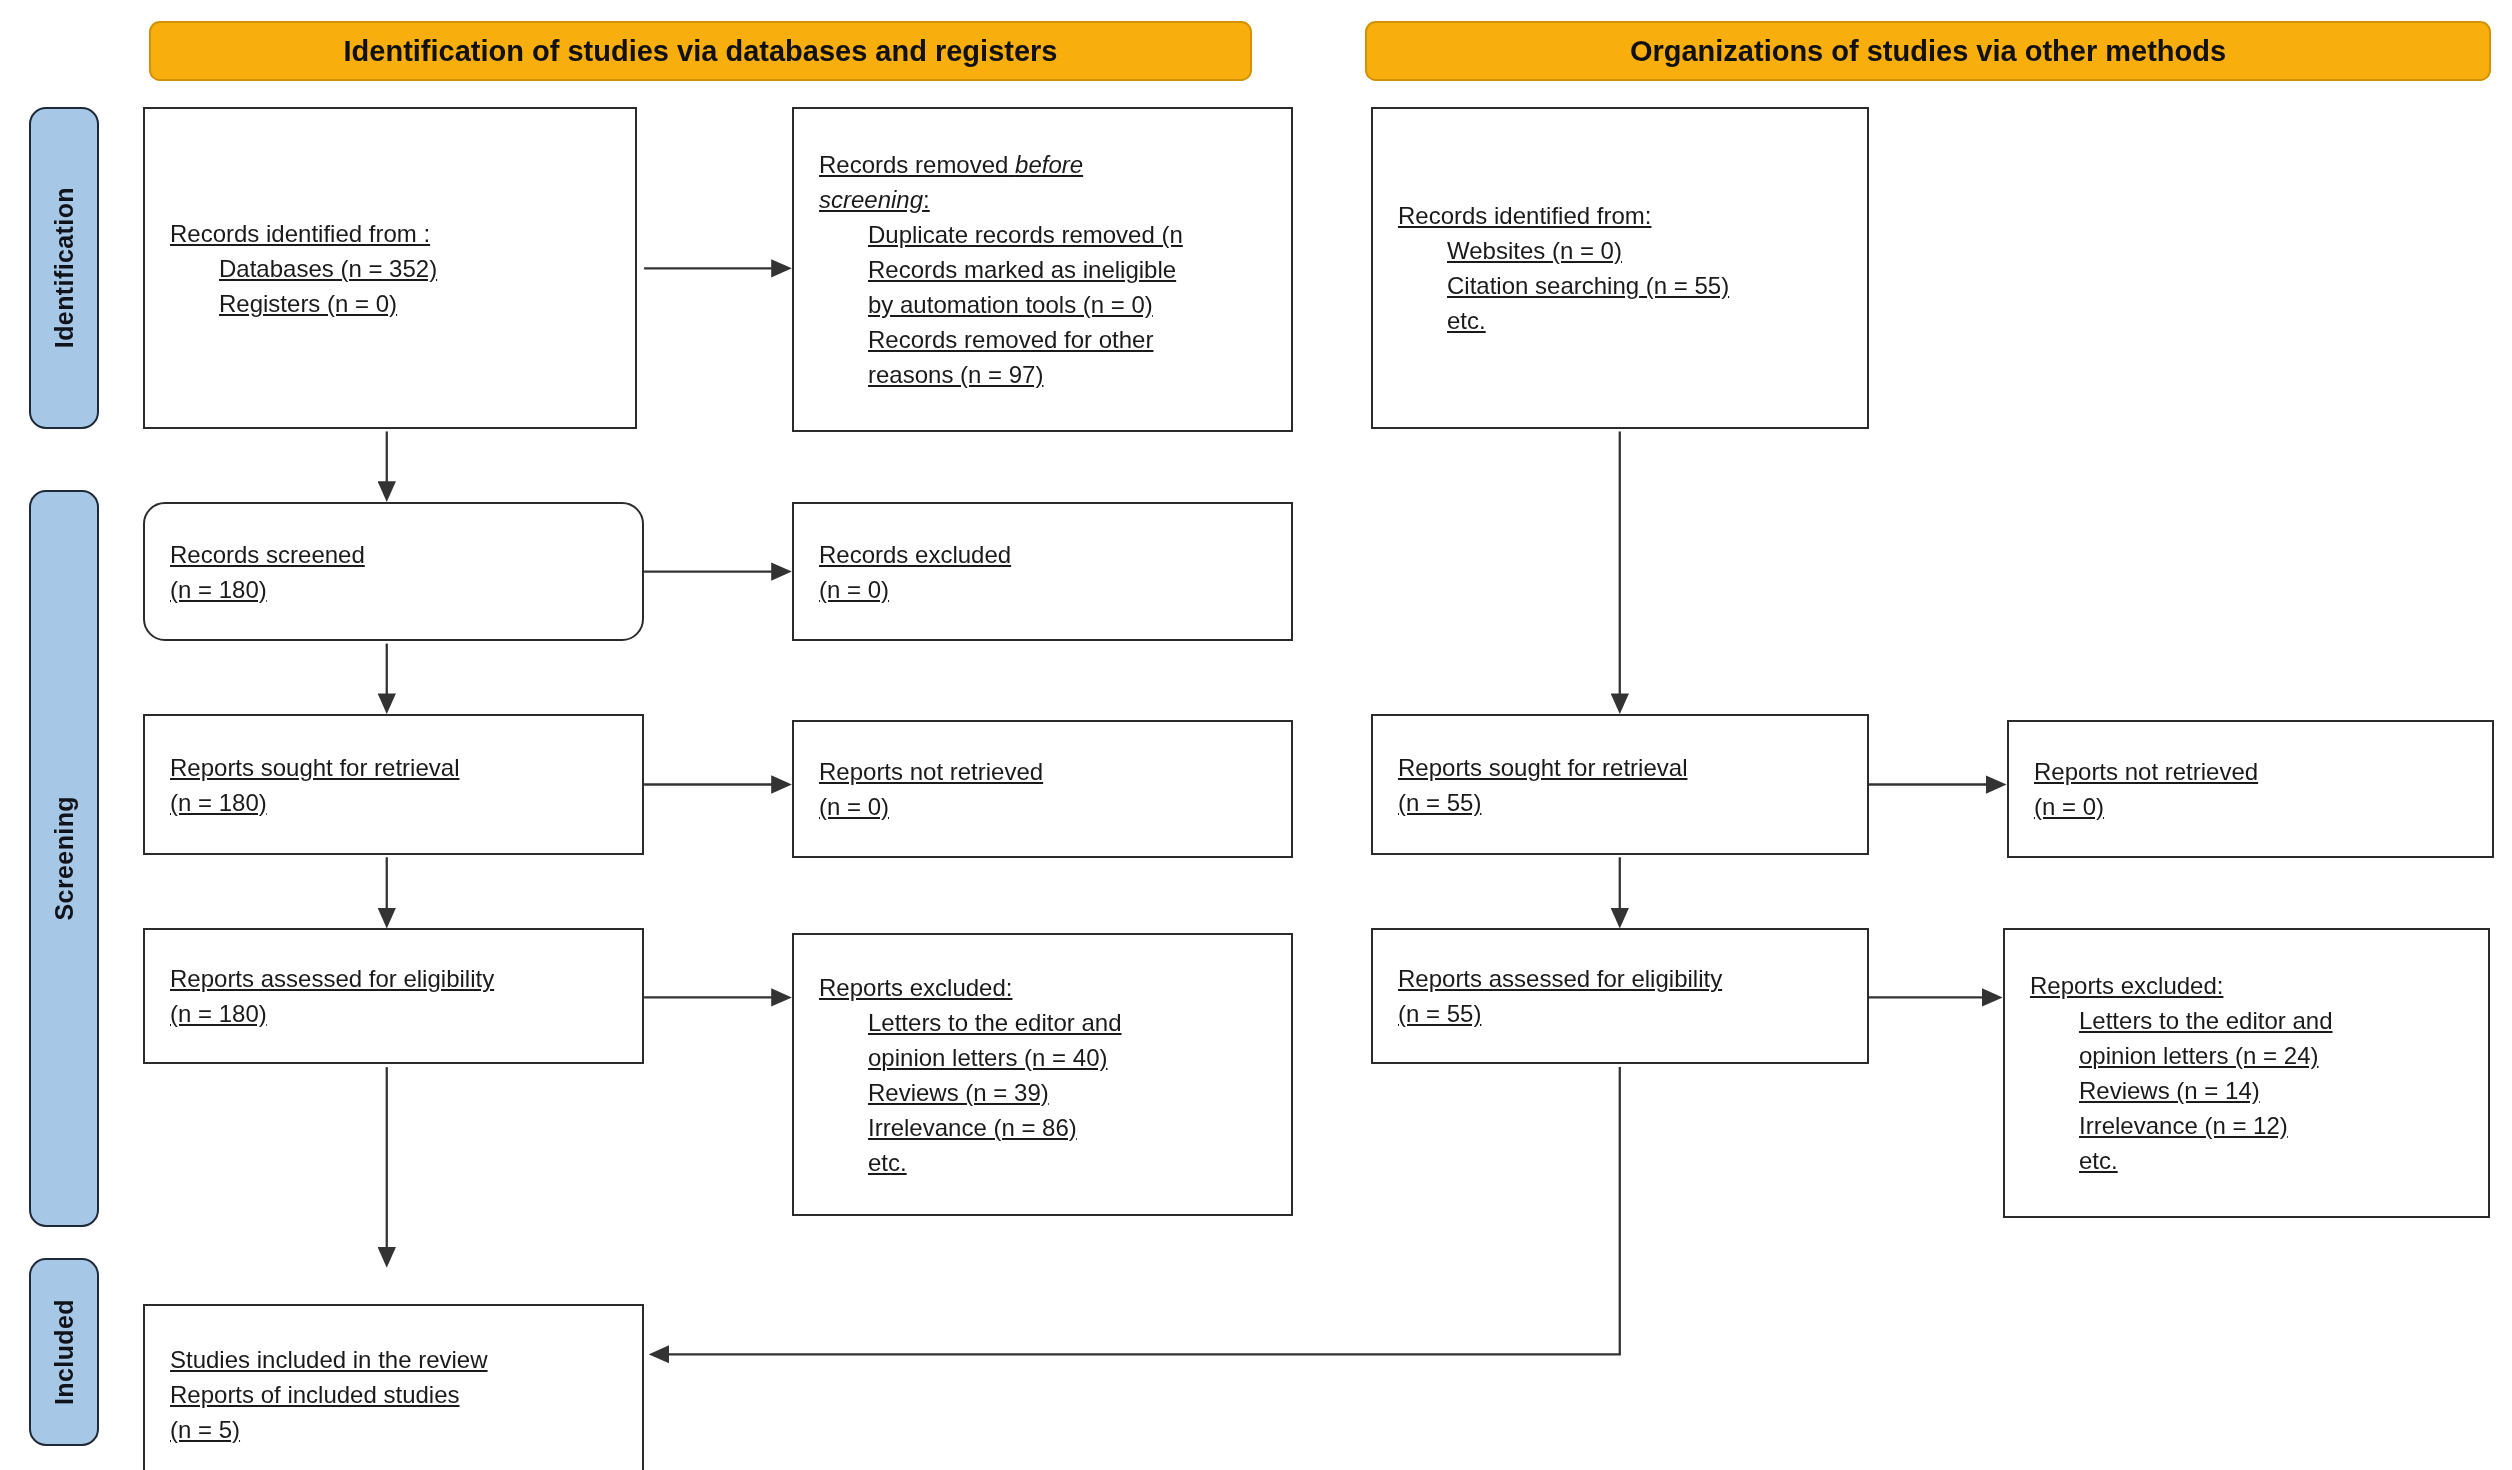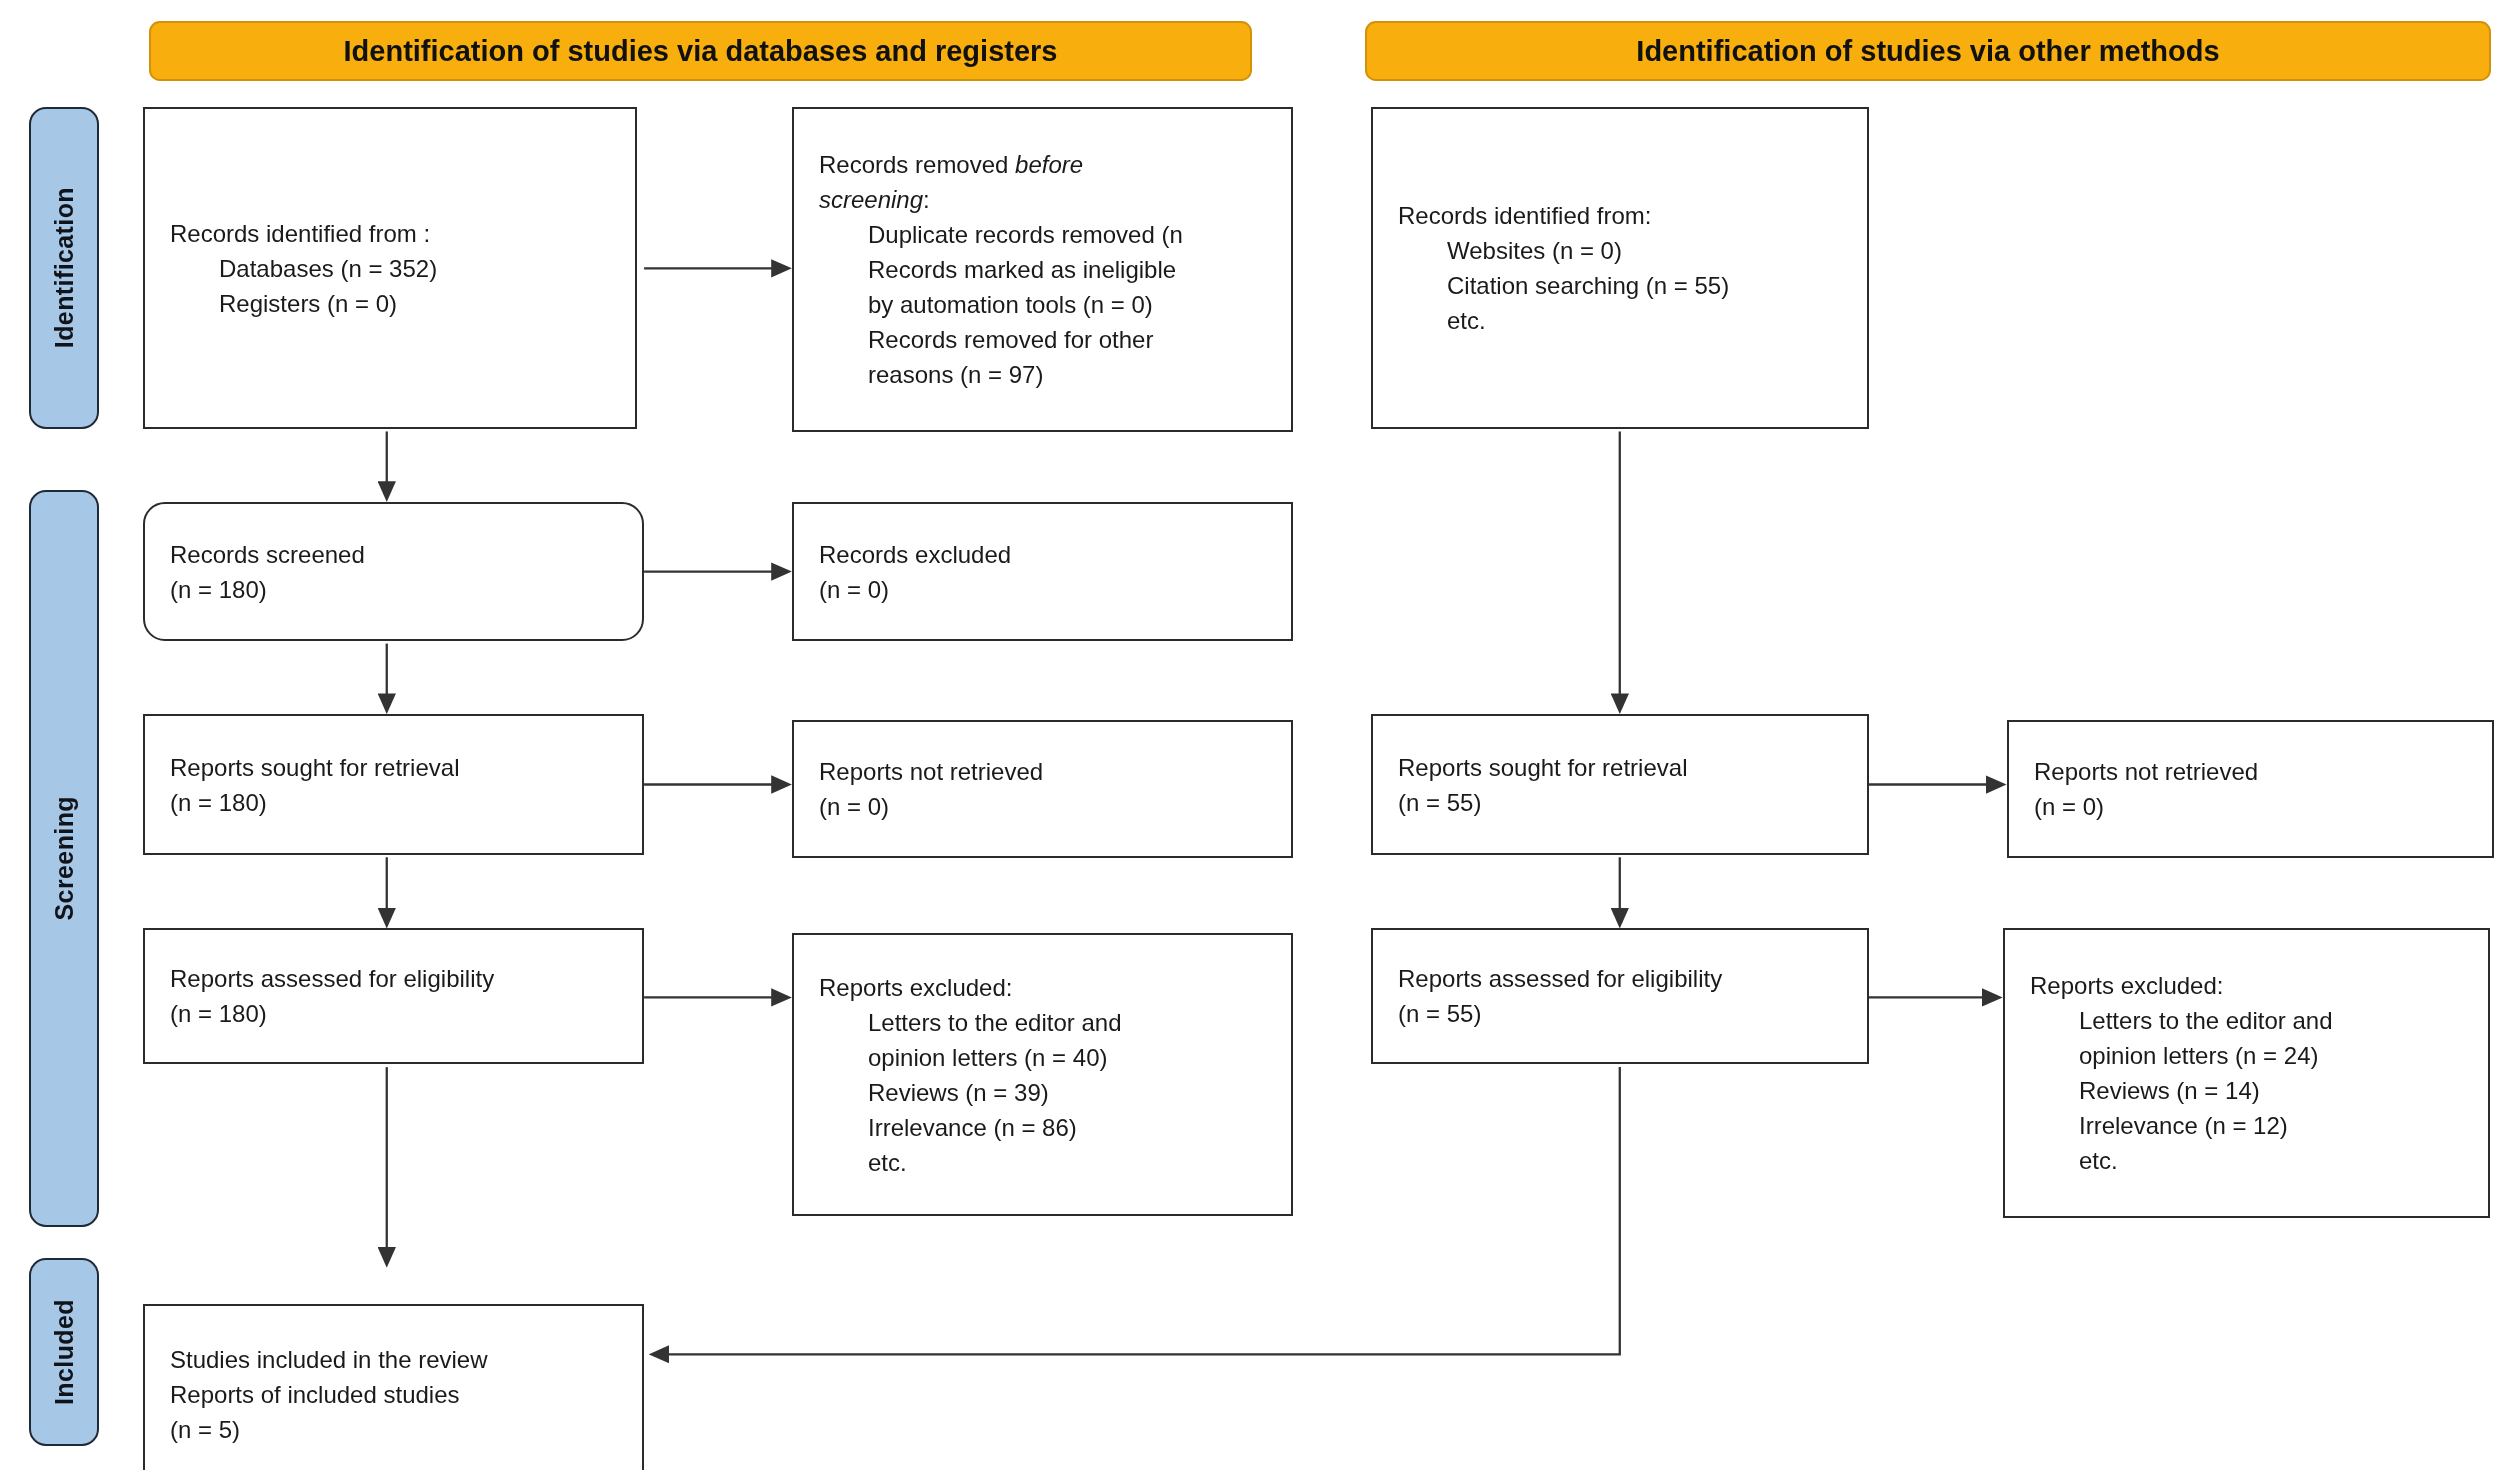--- a/index.html
+++ b/index.html
@@ -59,20 +59,21 @@
     background: #fff;
     border: 2.3px solid var(--box-border);
     box-sizing: border-box;
     display: flex; align-items: center;
   }
   .box-content {
     width: 100%;
     padding: 6.1px 13.8px 6.1px 25px;
     font-size: 24px;
     line-height: 35px;
+    text-decoration: underline;
   }
   .line { white-space: nowrap; }
   .line.i1 { padding-left: 49px; }
   .it { font-style: italic; }
 </style>
 </head>
 <body>
 
 <div class="canvas">
 
@@ -94,21 +95,21 @@
     <line class="wire" x1="2440" y1="1024" x2="2614" y2="1024" marker-end="url(#ah)"></line>
     <line class="wire" x1="2115" y1="1119" x2="2115" y2="1206" marker-end="url(#ah)"></line>
     <line class="wire" x1="2440" y1="1302" x2="2609" y2="1302" marker-end="url(#ah)"></line>
     <path class="wire" d="M 2115 1393 L 2115 1768 L 853 1768" marker-end="url(#ah)"></path>
   </svg>
 
   <div class="banner" style="left:149px; top:21.4px; width:1103px; height:60px;">
     <span>Identification of studies via databases and registers</span>
   </div>
   <div class="banner" style="left:1365px; top:21.4px; width:1126px; height:60px;">
-    <span>Identification of studies via other methods</span>
+    <span>Organizations of studies via other methods</span>
   </div>
 
   <div class="stage" style="top:107px; height:322px;">
     <span class="vtext">Identification</span>
   </div>
   <div class="stage" style="top:490px; height:737px;">
     <span class="vtext">Screening</span>
   </div>
   <div class="stage" style="top:1258px; height:188px;">
     <span class="vtext">Included</span>

